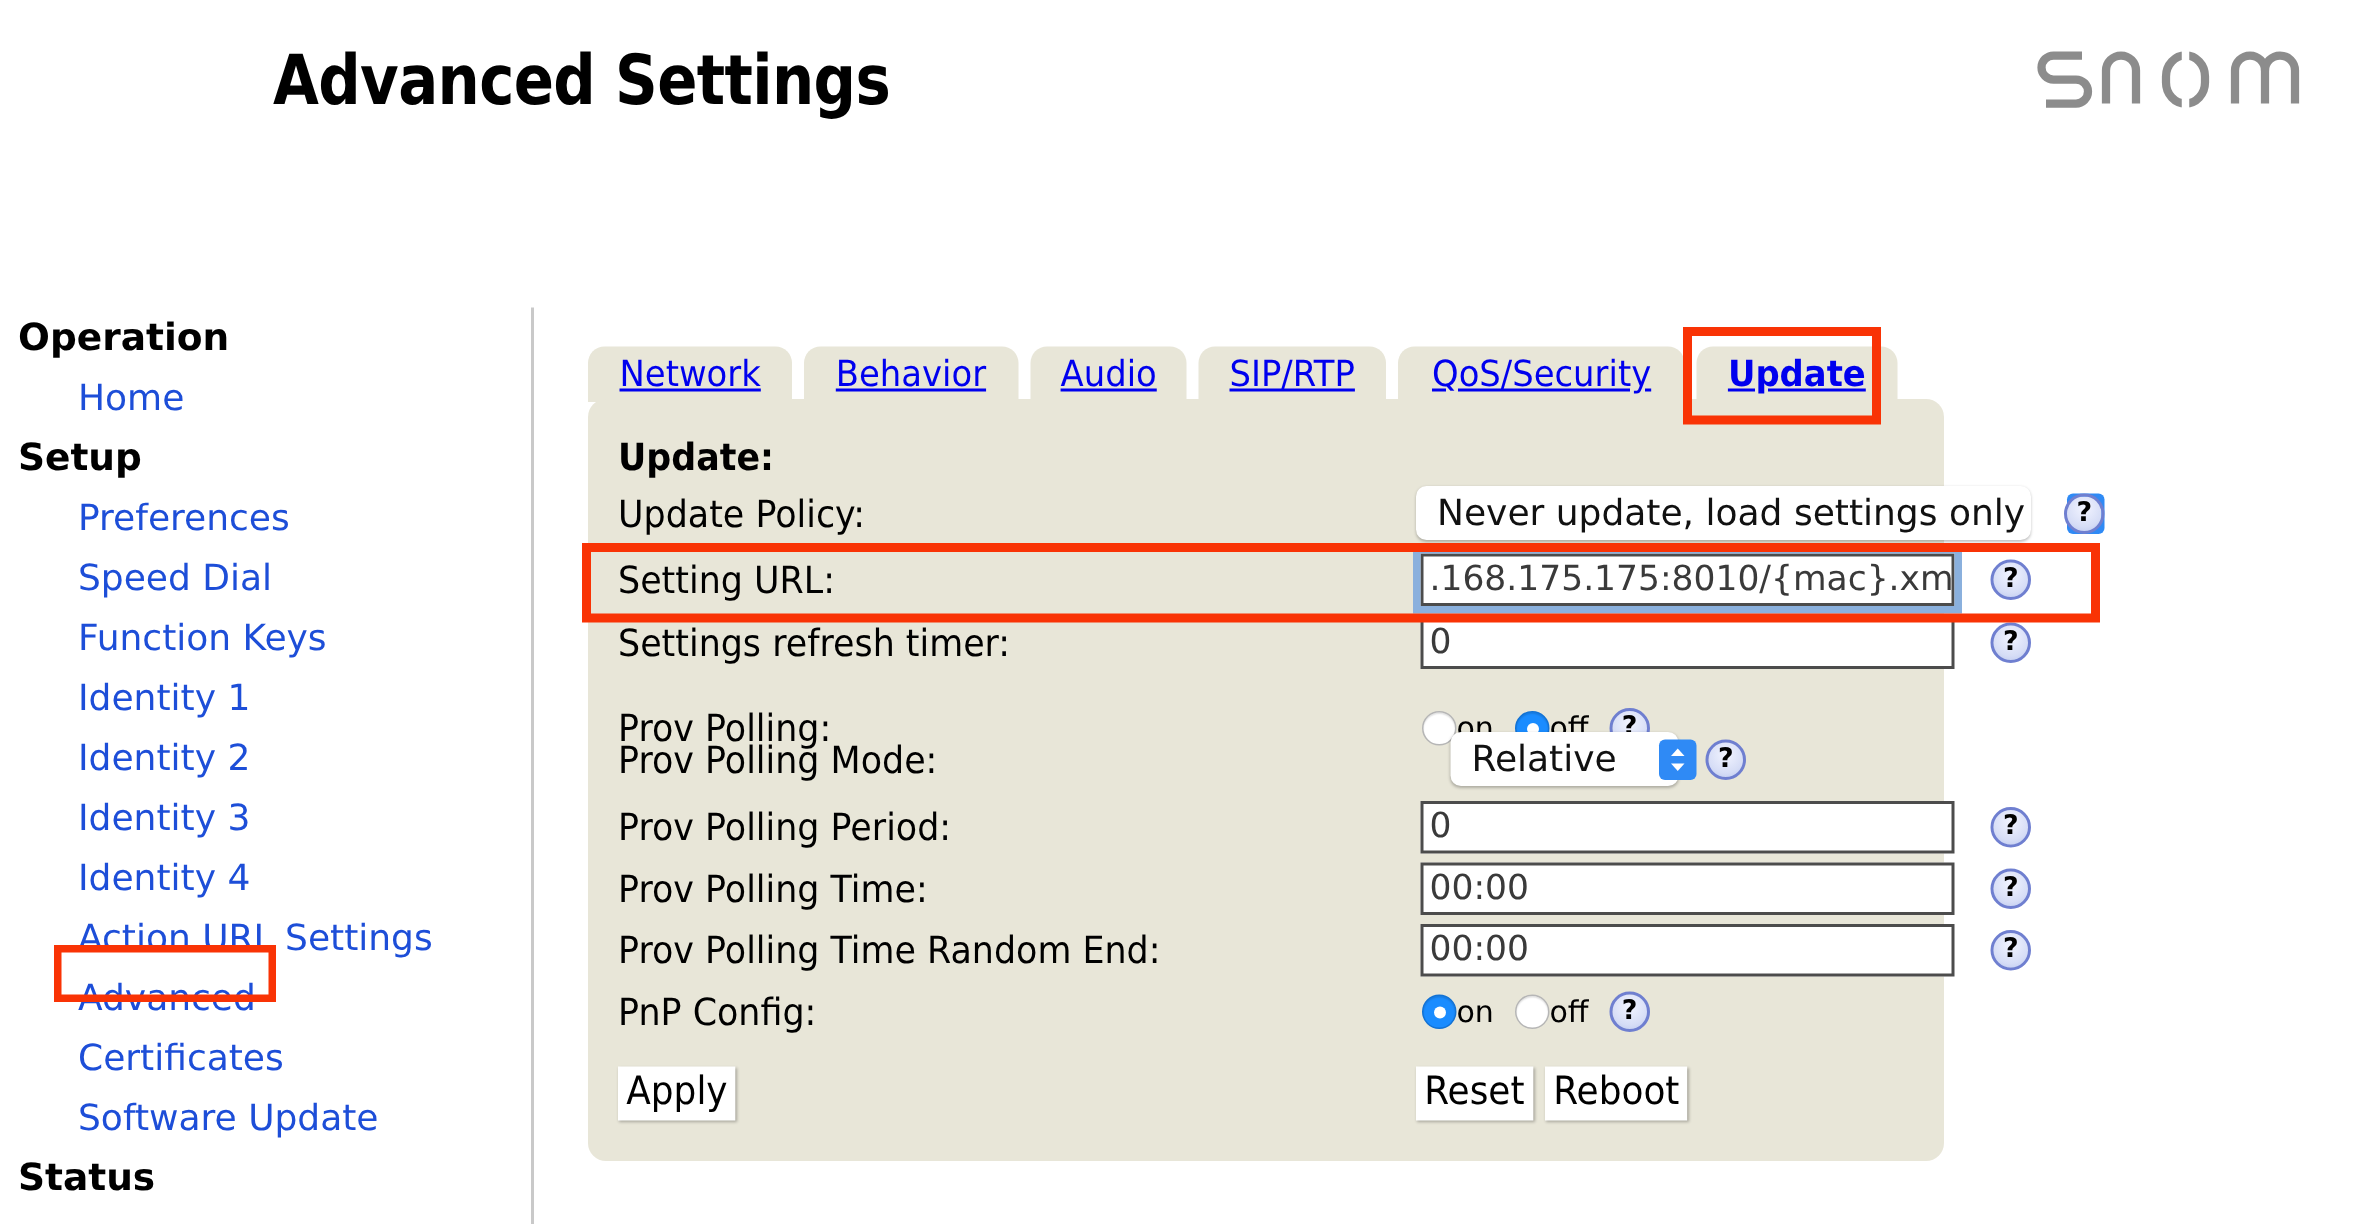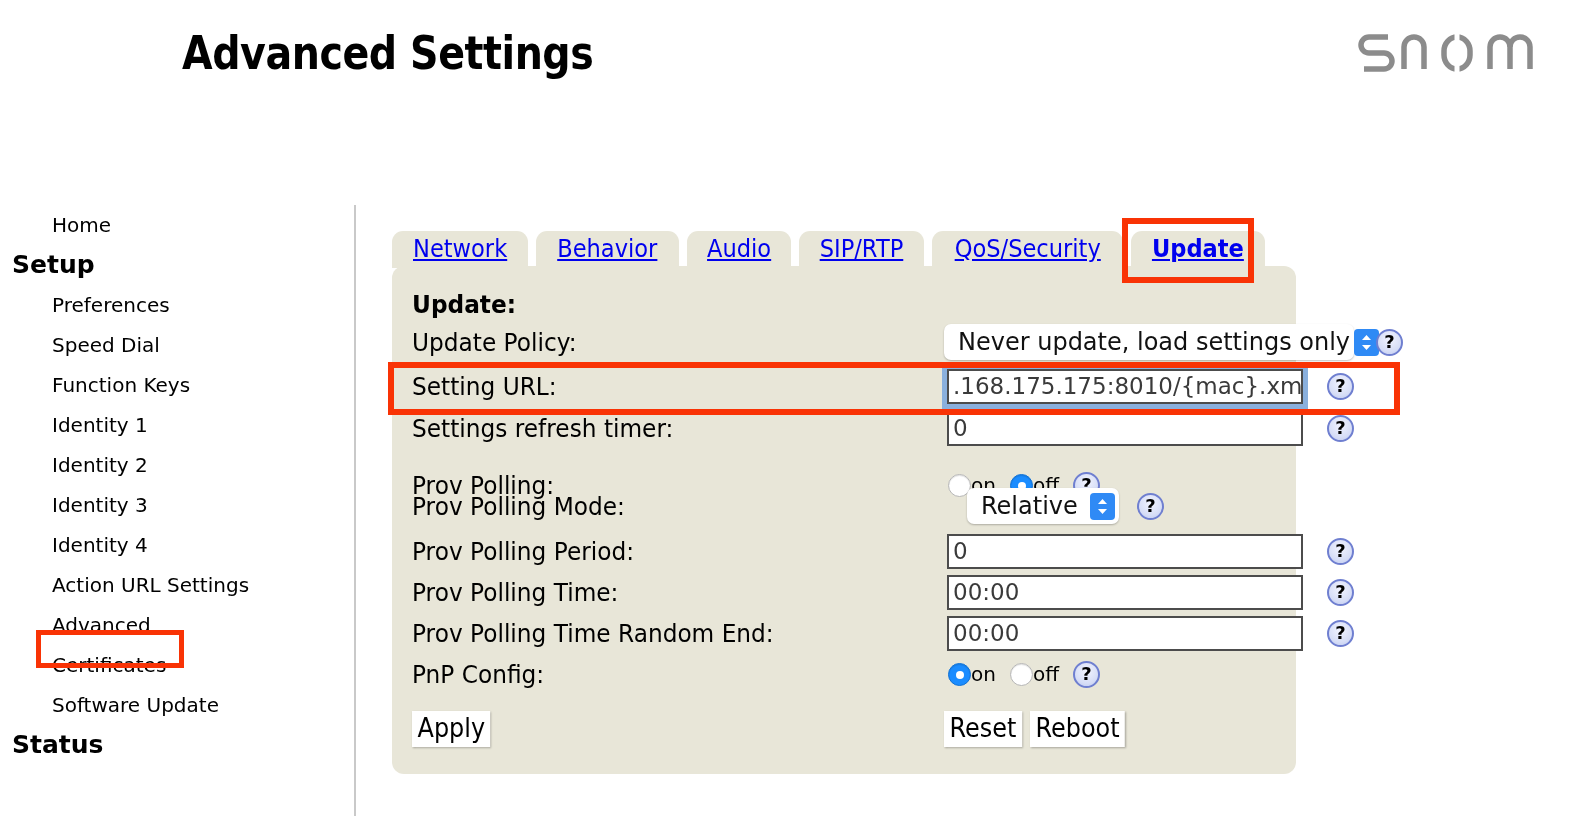--- a/index.html
+++ b/index.html
@@ -46,22 +46,22 @@
   }
   .nav-group {
     font-size: 25px;
     font-weight: bold;
     color: #000;
     padding: 2px 0 2px 12px;
     line-height: 36px;
     white-space: nowrap;
   }
   .nav-item {
-    font-size: 20px;
-    color: #000000;
+    font-size: 24px;
+    color: #1d4ed8;
     padding: 2px 0 2px 52px;
     line-height: 36px;
     white-space: nowrap;
     cursor: pointer;
   }
   .nav-item span { display: inline-block; }
 
   
   .anno-advanced {
     position: absolute;
@@ -178,21 +178,21 @@
     border-radius: 7px;
     display: inline-flex;
     align-items: center;
     padding: 0 4px 0 14px;
     font-size: 24px;
     color: #111;
     box-shadow: 0 1px 2px rgba(0,0,0,0.25);
     cursor: pointer;
     white-space: nowrap;
   }
-  .msel .sel-text { padding-right: 4px; }
+  .msel .sel-text { padding-right: 28px; }
   .stepper {
     width: 25px; height: 27px;
     background: #2f8af5;
     border-radius: 4px;
     display: flex; flex-direction: column;
     align-items: center; justify-content: center;
     flex: none;
   }
   .stepper svg { display: block; }
 
@@ -286,20 +286,21 @@
         <path d="M100 31 A13 14 0 0 1 113 17 A13 14 0 0 1 126 31 V35 A13 14 0 0 1 113 49 A13 14 0 0 1 100 35 Z"></path>
         <path d="M113 12 V54" stroke="#ffffff" stroke-width="5"></path>
 
         <path d="M146 49 V27 A10 10 0 0 1 156 17 A10 10 0 0 1 166 27 V49"></path>
         <path d="M166 27 A10 10 0 0 1 176 17 A10 10 0 0 1 186 27 V49"></path>
       </g>
     </svg>
   </div>
 
   <div class="sidebar">
+    <div class="nav-group">Operation</div>
     <div class="nav-item"><span>Home</span></div>
 
     <div class="nav-group">Setup</div>
     <div class="nav-item"><span>Preferences</span></div>
     <div class="nav-item"><span>Speed Dial</span></div>
     <div class="nav-item"><span>Function Keys</span></div>
     <div class="nav-item"><span>Identity 1</span></div>
     <div class="nav-item"><span>Identity 2</span></div>
     <div class="nav-item"><span>Identity 3</span></div>
     <div class="nav-item"><span>Identity 4</span></div>

